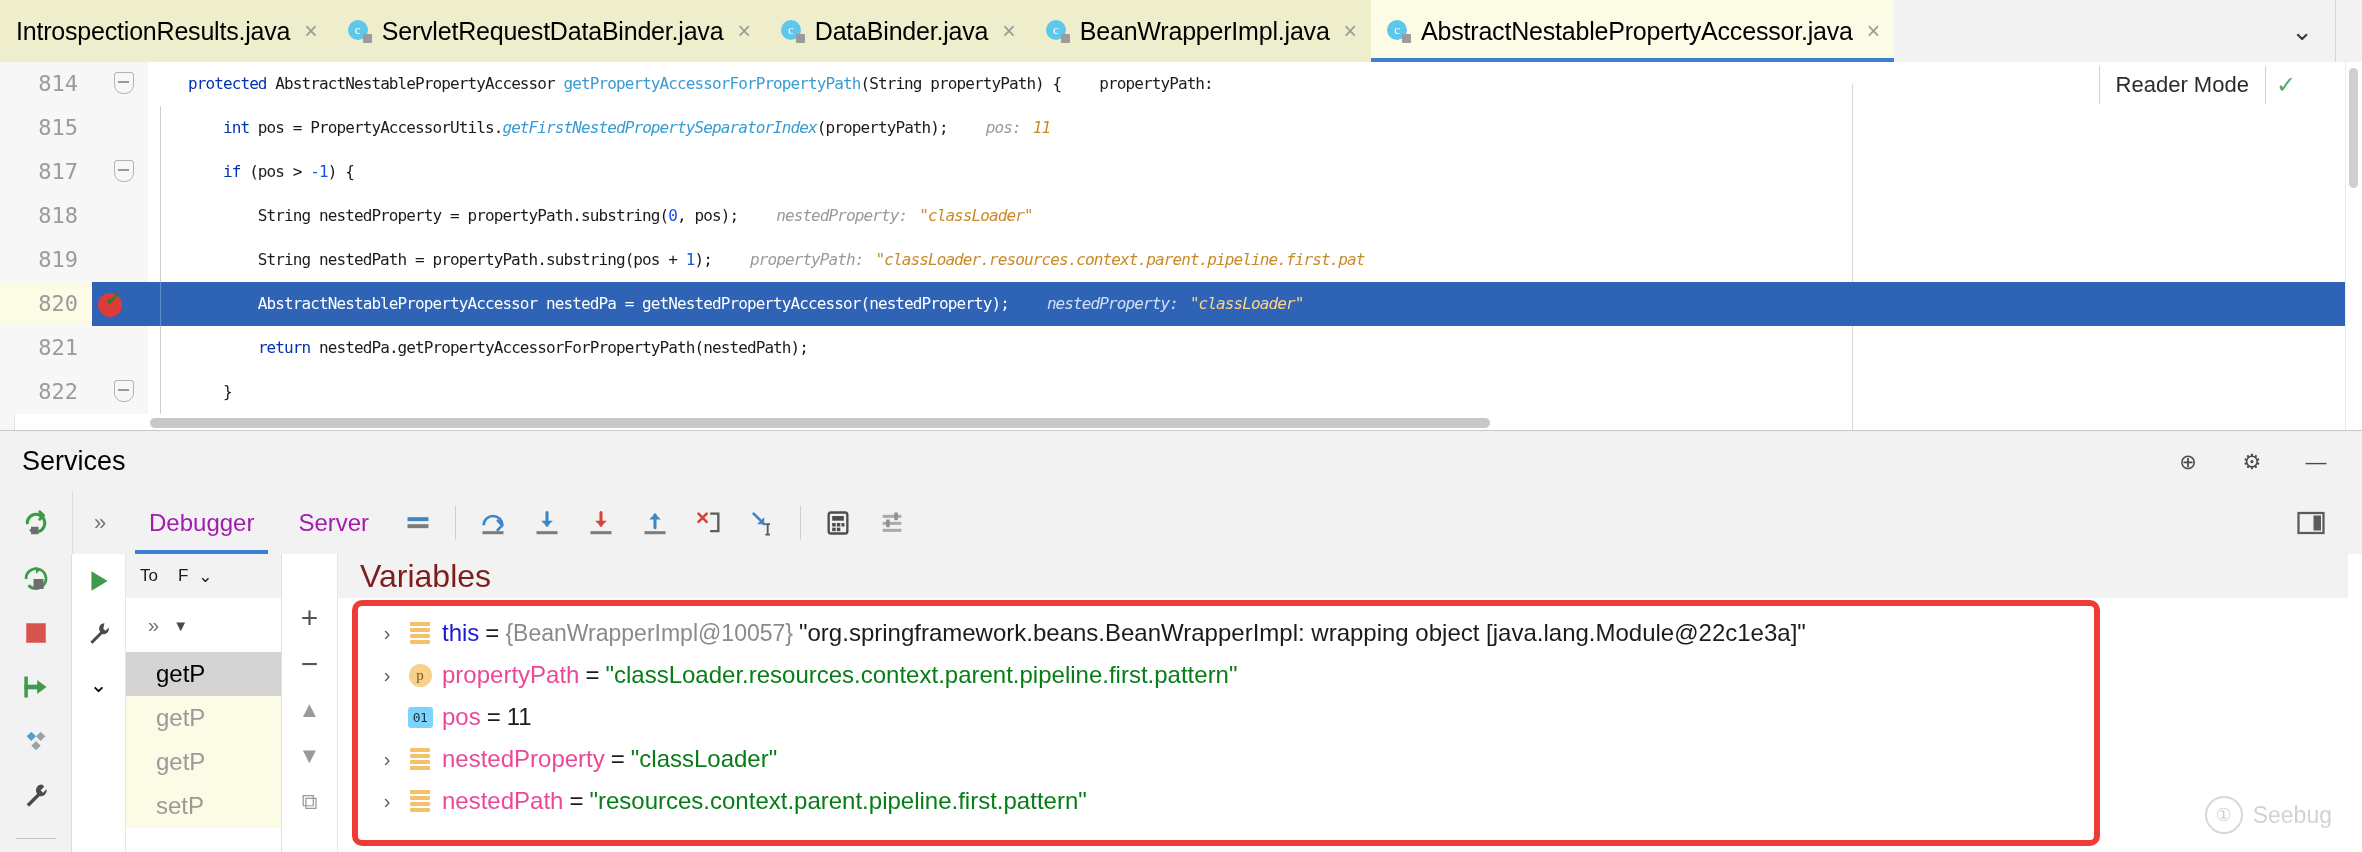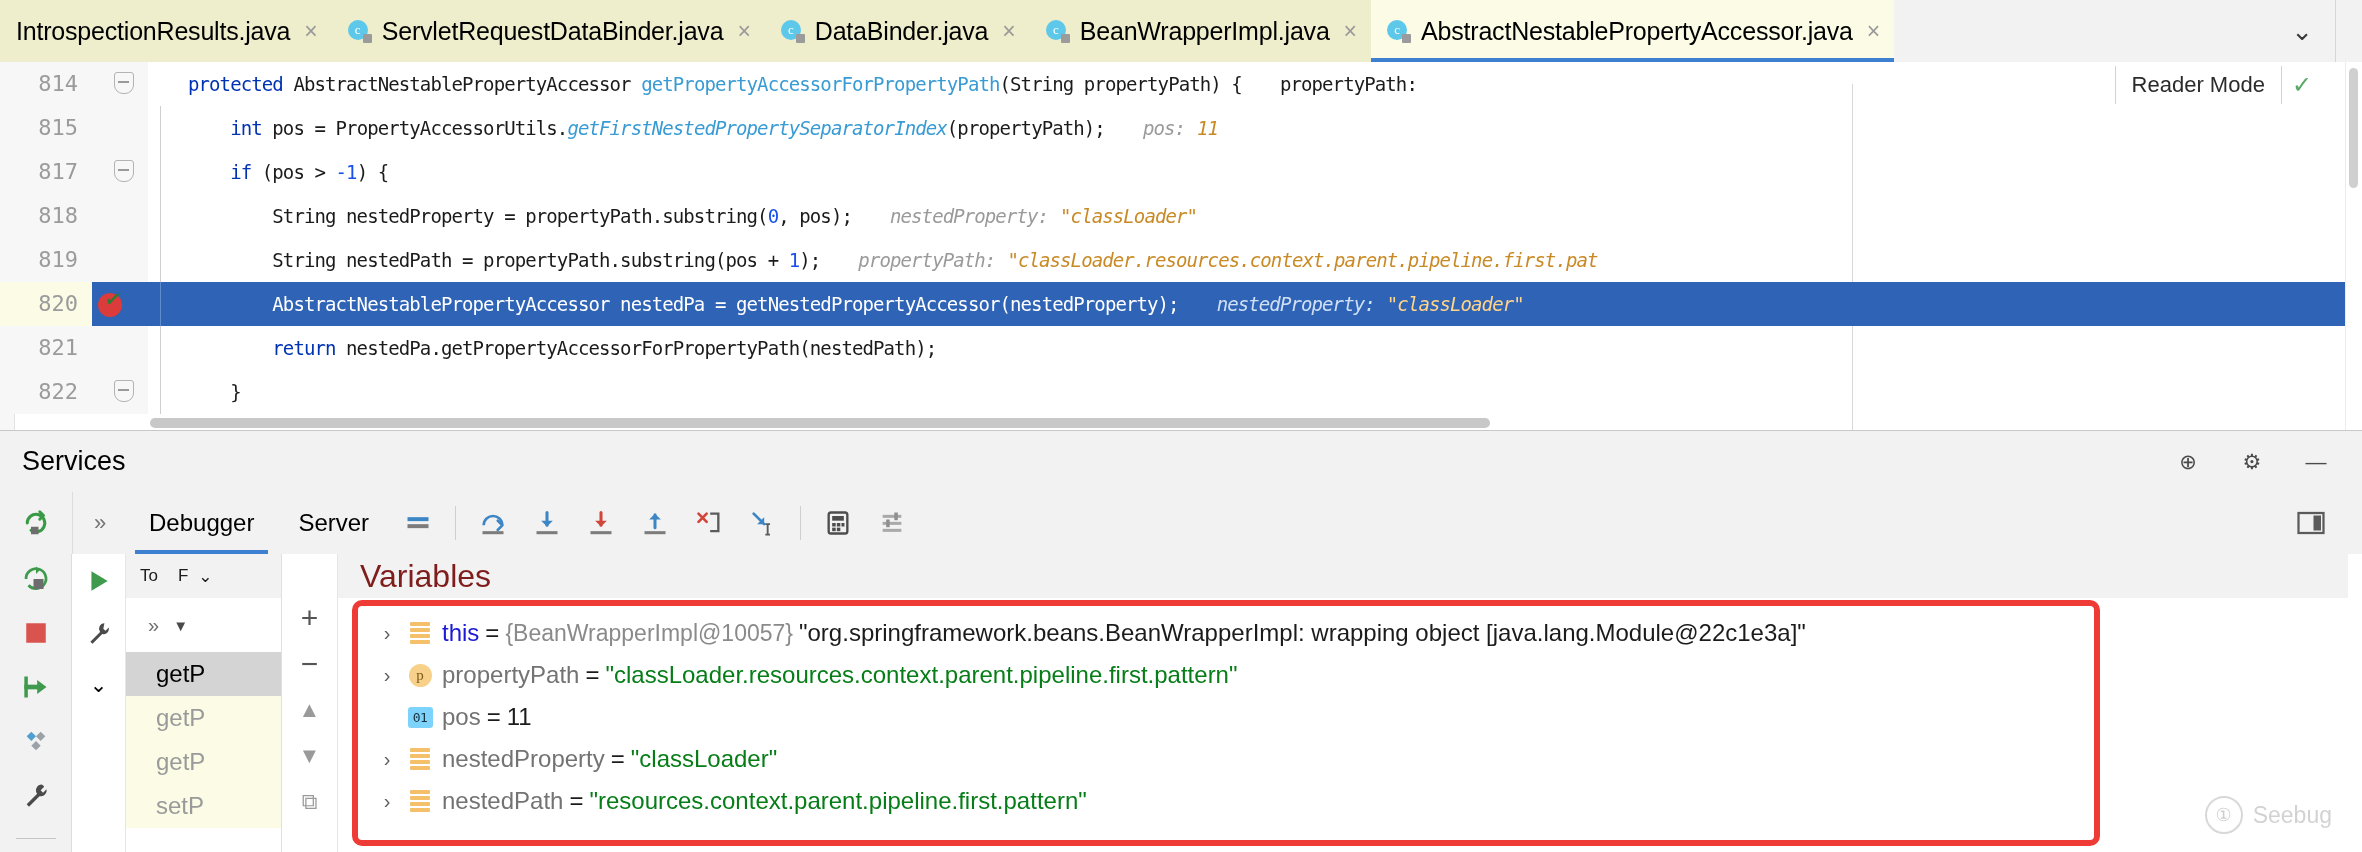--- a/index.html
+++ b/index.html
@@ -203,39 +203,39 @@
   .indentcol.bar::before {
     content: "";
     position: absolute;
     left: 12px; top: 0; bottom: 0;
     width: 1px;
     background: #cfcfcf;
   }
   .crow.hl .indentcol.bar::before { background: #5f8ccd; }
   .code {
     font-family: "DejaVu Sans Mono", monospace;
-    font-size: 19px;
+    font-size: 16px;
     line-height: 44px;
     letter-spacing: -0.9px;
     color: #1b1b1b;
     white-space: pre;
   }
   .crow.hl .code { color: #ffffff; }
   .kw  { color: #0033b3; }
   .num { color: #1750eb; }
   .mth { color: #389bd4; }
   .cmt { color: #8c8c8c; font-style: italic; }
   .hint-k { color: #9a9a9a; font-style: italic; }
   .hint-v { color: #c98a26; font-style: italic; }
   .crow.hl .hint-k { color: #cfe0f5; }
   .crow.hl .hint-v { color: #ffd48a; }
 
   .editor-overlay-right {
     position: absolute;
-    right: 36px; top: 4px;
+    right: 52px; top: 4px;
     display: flex;
     align-items: center;
     gap: 0px;
     background: #ffffff;
     height: 38px;
     padding-left: 14px;
     z-index: 5;
   }
   .reader-mode {
     font-size: 22px;
@@ -333,21 +333,21 @@
   .dbl-chev {
     width: 54px; height: 62px;
     display: flex; align-items: center; justify-content: center;
     color: #757575;
     font-size: 22px;
     cursor: pointer;
     border-left: 1px solid #dcdcdc;
   }
   .dtab {
     font-size: 24px;
-    color: #000000;
+    color: #a21caf;
     padding: 0 22px;
     height: 62px;
     line-height: 62px;
     position: relative;
     cursor: pointer;
   }
   .dtab.active::after {
     content: "";
     position: absolute;
     left: 8px; right: 8px; bottom: 0;
@@ -548,21 +548,21 @@
     background: #7dd3fc;
     color: #17333d;
     font-size: 13px;
     line-height: 21px;
     text-align: center;
     font-family: "DejaVu Sans Mono", monospace;
     letter-spacing: -0.5px;
   }
   .vname {
     font-size: 24px;
-    color: #737373;
+    color: #ec4899;
     padding-left: 4px;
   }
   .vname.this { color: #1a1ad6; }
   .veq { font-size: 24px; color: #1b1b1b; padding: 0 6px; }
   .vref { font-size: 23px; color: #8a8a8a; }
   .vstr { font-size: 24px; color: #067d17; }
   .vstr.dark { color: #1b1b1b; }
   .vnum { font-size: 24px; color: #1b1b1b; }
 
   .watermark {

